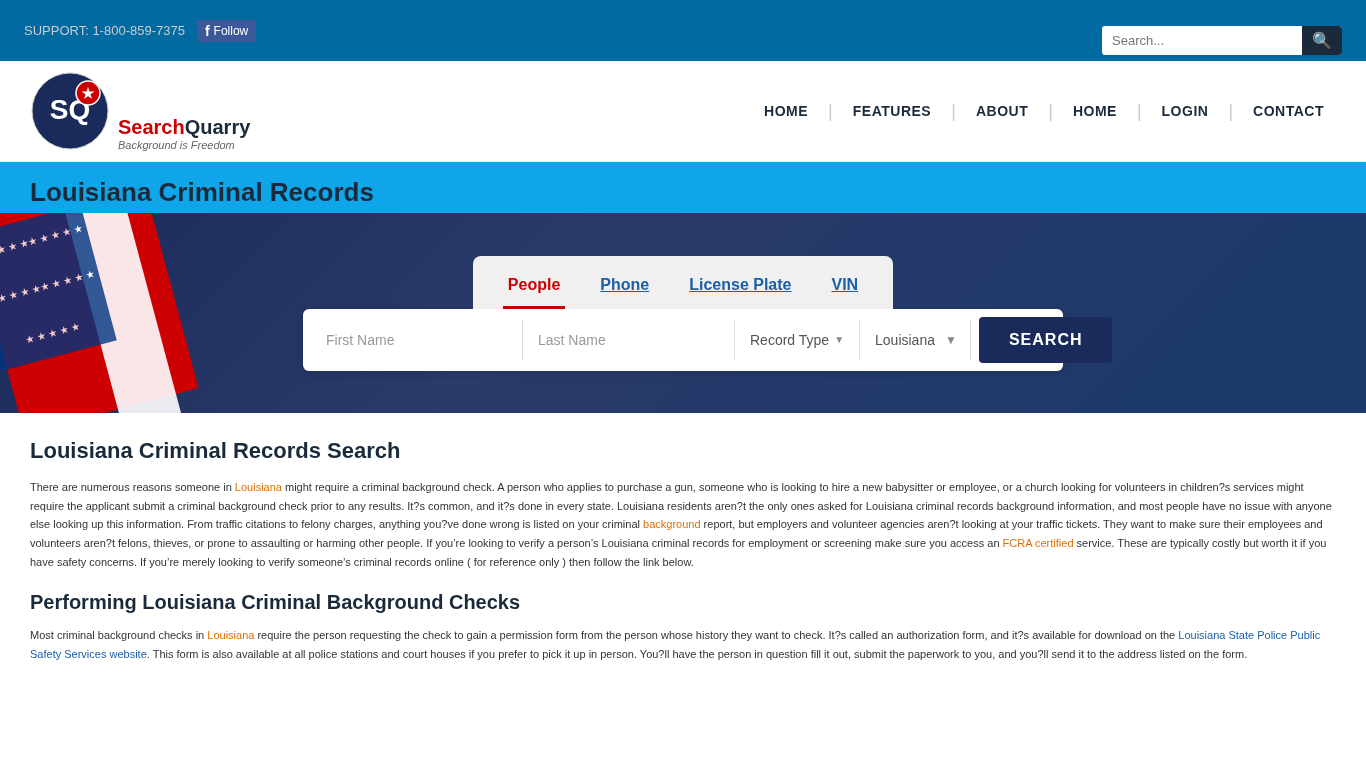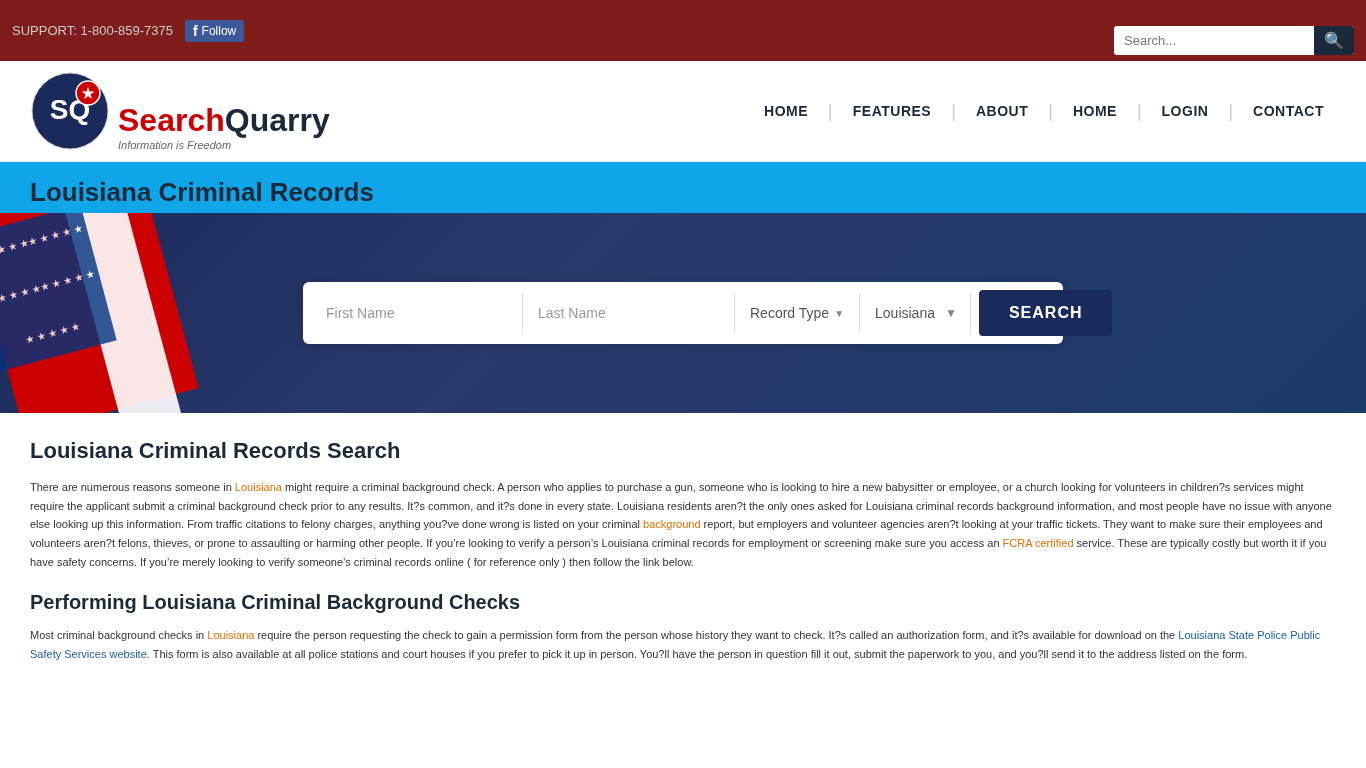--- a/index.html
+++ b/index.html
@@ -1,24 +1,24 @@
 <!DOCTYPE html>
 <html><head>
   <meta charset="utf-8">
   <style>
     * { box-sizing: border-box; margin: 0; padding: 0; }
     body { font-family: Arial, sans-serif; font-size: 14px; color: #333; background: #fff; }
 
     
     .top-bar {
-      background: #7f1d1d;
+      background: #0369a1;
       display: flex;
       align-items: center;
       justify-content: space-between;
-      padding: 6px 12px;
+      padding: 6px 24px;
     }
     .top-bar-left {
       display: flex;
       align-items: center;
       gap: 12px;
     }
     .support-text {
       color: #ccc;
       font-size: 13px;
     }
@@ -80,21 +80,21 @@
     }
     .logo-icon {
       width: 80px;
       height: 80px;
     }
     .logo-text-area {
       display: flex;
       flex-direction: column;
     }
     .logo-main {
-      font-size: 32px;
+      font-size: 20px;
       font-weight: bold;
       color: #1a2a3a;
     }
     .logo-main span {
       color: #c00;
     }
     .logo-sub {
       font-size: 11px;
       color: #666;
       font-style: italic;
@@ -332,21 +332,21 @@
     <svg class="logo-icon" viewBox="0 0 80 80">
       <circle cx="40" cy="40" r="38" fill="#1a2a5a" stroke="#ccc" stroke-width="1"></circle>
       <text x="40" y="48" text-anchor="middle" fill="#fff" font-size="28" font-weight="bold">SQ</text>
       <circle cx="58" cy="22" r="12" fill="#c00" stroke="#fff" stroke-width="1.5"></circle>
       <text x="58" y="27" text-anchor="middle" fill="#fff" font-size="14" font-weight="bold">★</text>
     </svg>
     <div class="logo-text-area">
       <span class="logo-main">
         <span style="color:#c00">Search</span><span style="color:#1a2a3a">Quarry</span>
       </span>
-      <span class="logo-sub">Information is Freedom</span>
+      <span class="logo-sub">Background is Freedom</span>
     </div>
   </div>
   <div class="nav-links">
     <a href="#" class="nav-link">HOME</a>
     <span class="nav-separator">|</span>
     <a href="#" class="nav-link">FEATURES</a>
     <span class="nav-separator">|</span>
     <a href="#" class="nav-link">ABOUT</a>
     <span class="nav-separator">|</span>
     <a href="#" class="nav-link">HOME</a>
@@ -370,20 +370,28 @@
       <span class="star">★ ★ ★ ★ ★</span>
       <span class="star">★ ★ ★ ★ ★</span>
       <span class="star">★ ★ ★ ★ ★</span>
       <span class="star">★ ★ ★ ★ ★</span>
       <span class="star">★ ★ ★ ★ ★</span>
     </div>
   </div>
 
   <div class="search-container">
 
+    <div style="display:flex; justify-content:center;">
+      <div class="search-tabs">
+        <span class="tab-item active">People</span>
+        <span class="tab-item">Phone</span>
+        <span class="tab-item">License Plate</span>
+        <span class="tab-item">VIN</span>
+      </div>
+    </div>
 
     <div class="search-form-row">
       <input class="search-input" type="text" placeholder="First Name" style="">
       <input class="search-input" type="text" placeholder="Last Name" style="">
       <button class="record-type-btn">
         <span>Record Type</span>
         <span class="dropdown-arrow">▼</span>
       </button>
       <div class="state-select-wrapper">
         <select class="state-select">

